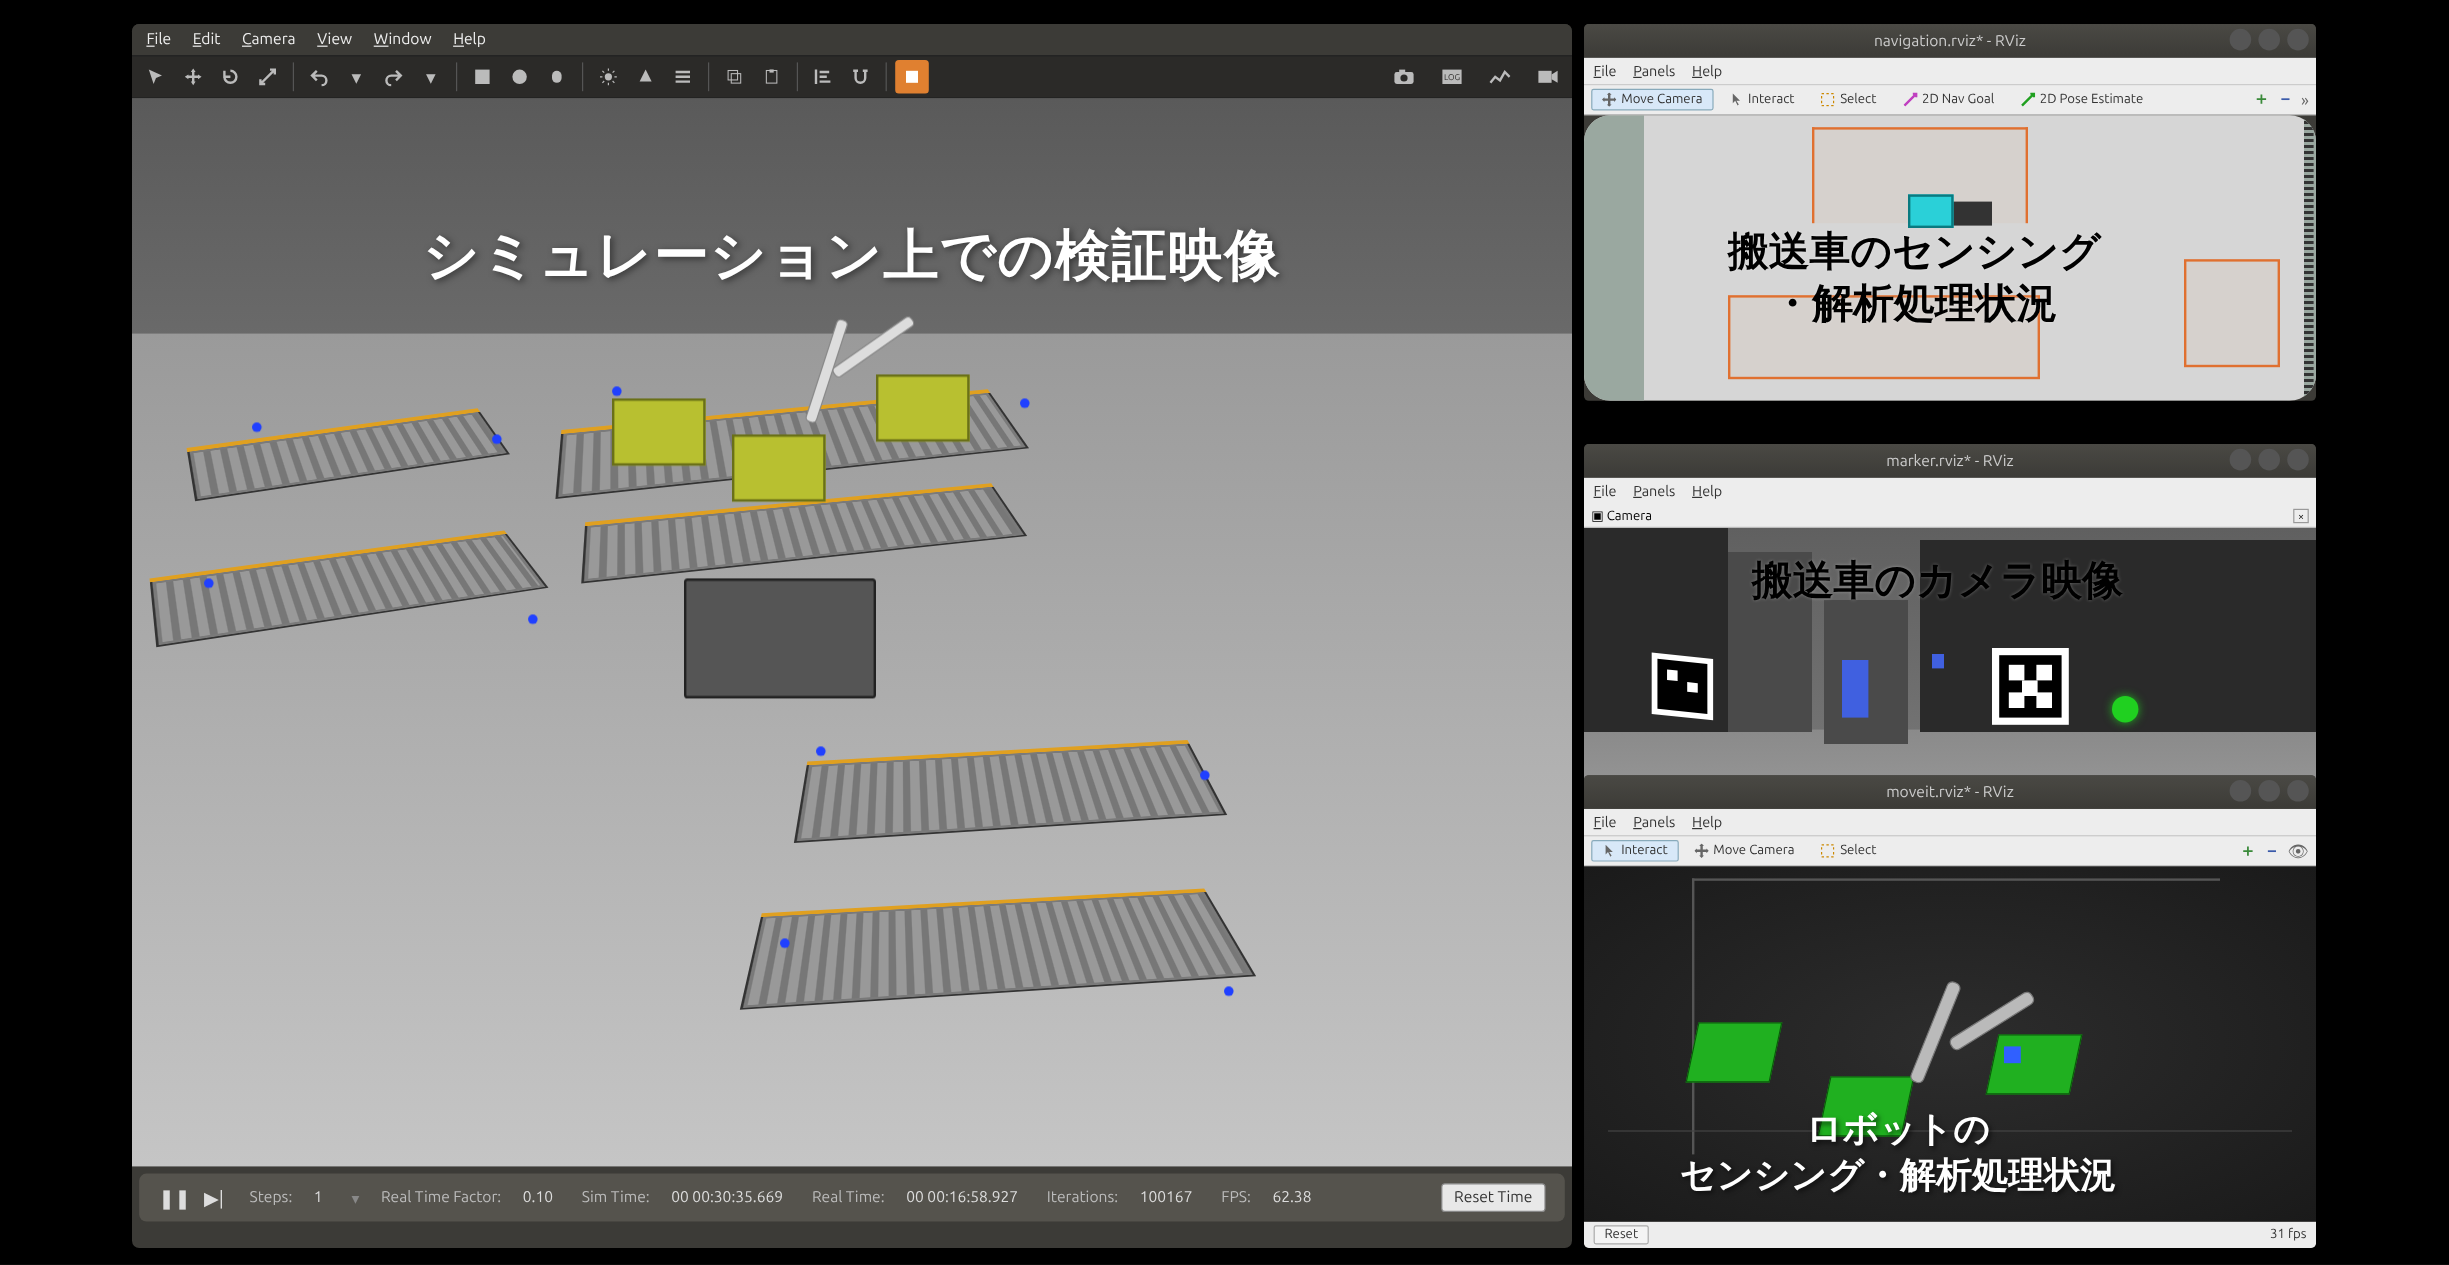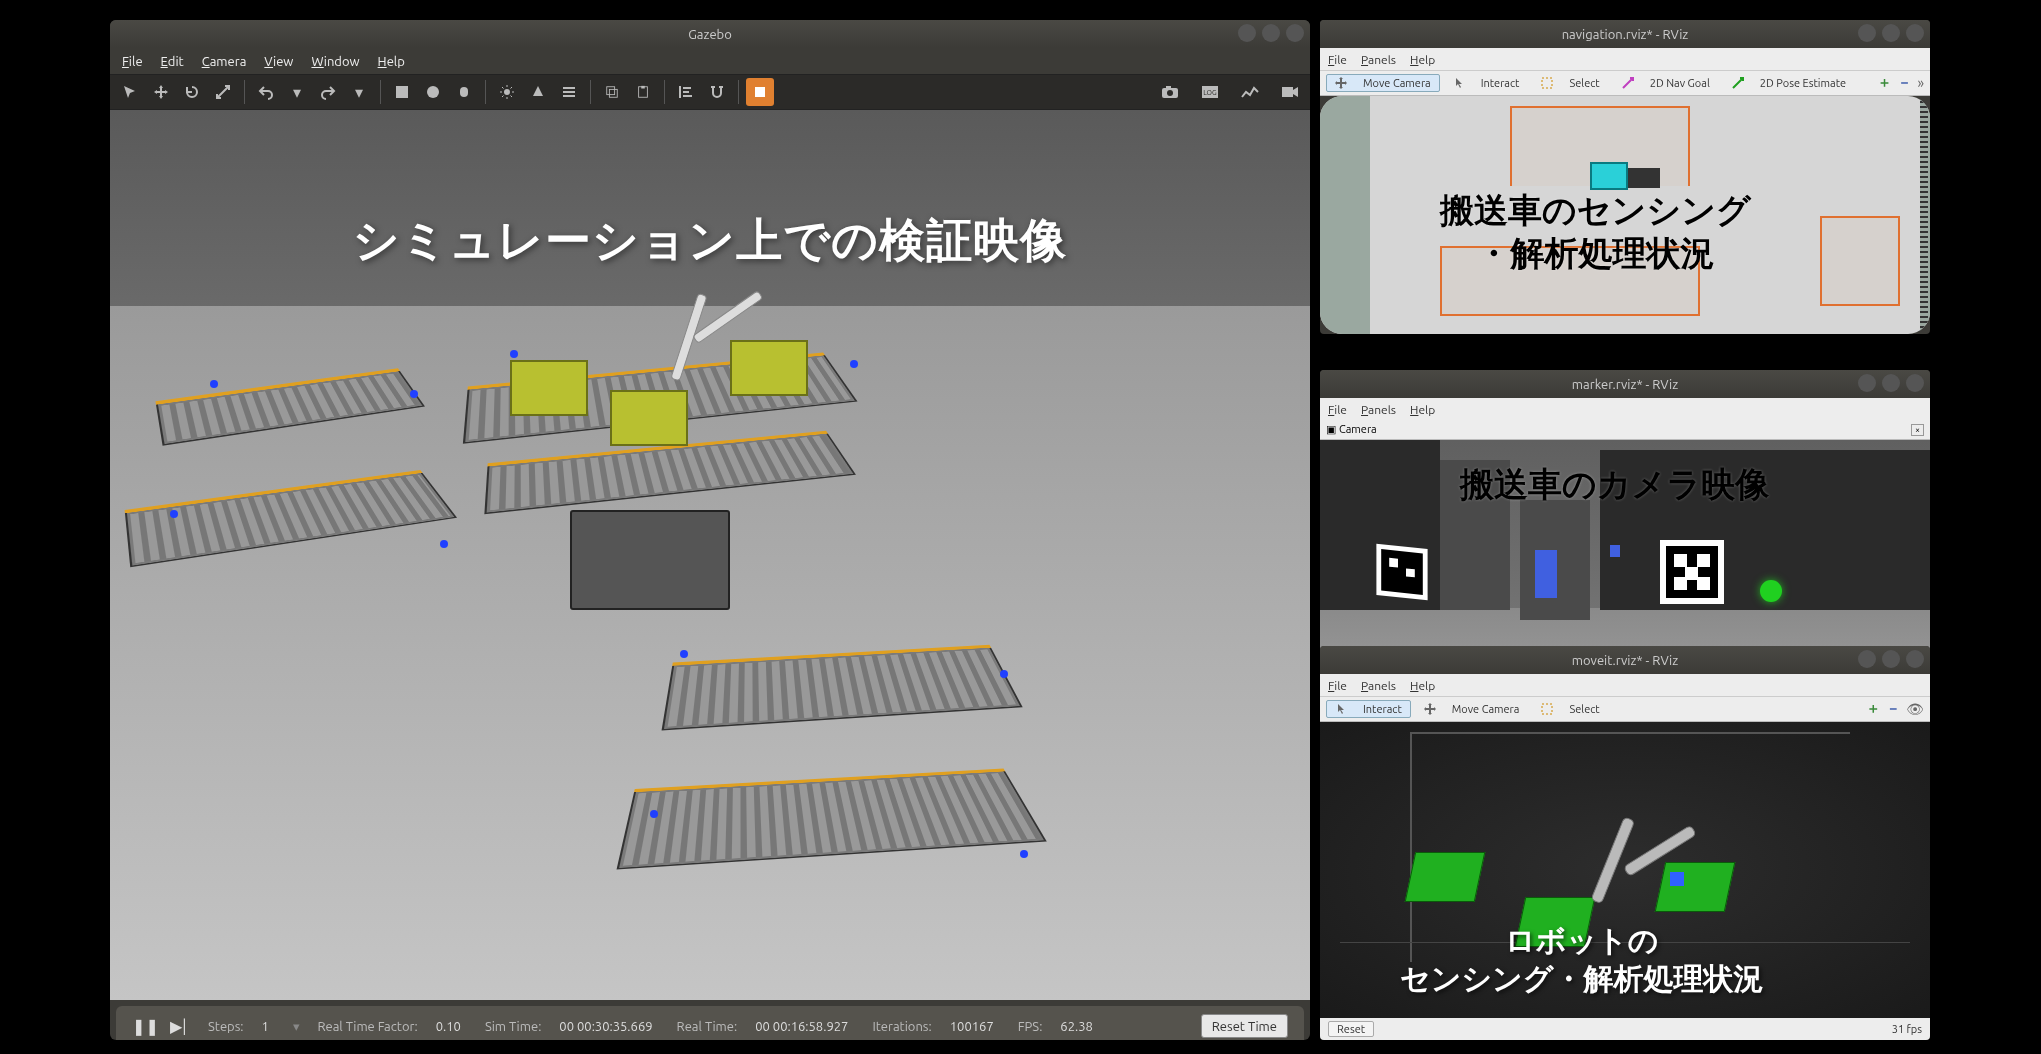--- a/index.html
+++ b/index.html
@@ -38,21 +38,21 @@
 .gz-statusbar .play { width: 20px; font-size: 16px; }
 .gz-statusbar .lbl { color: #bbb; }
 .gz-statusbar .val { color: #ddd; margin-right: 6px; }
 .gz-reset { margin-left: auto; background: #e8e8e8; color: #333; padding: 4px 10px; border-radius: 3px; border: 1px solid #888; font-size: 13px; cursor: pointer; }
 
 
 .rviz-window { position: absolute; background: #3c3b37; border-radius: 4px; overflow: hidden; }
 .rviz-menubar { height: 22px; background: #ededed; display: flex; align-items: center; gap: 14px; padding: 0 8px; color: #333; font-size: 12px; }
 .rviz-menubar span u { text-decoration: underline; }
 .rviz-toolbar { height: 26px; background: #ededed; display: flex; align-items: center; gap: 4px; padding: 0 6px; font-size: 11px; color: #333; border-top: 1px solid #ccc; border-bottom: 1px solid #bbb; }
-.rviz-btn { display: flex; align-items: center; gap: 16px; padding: 2px 8px; border: 1px solid transparent; border-radius: 2px; cursor: pointer; }
+.rviz-btn { display: flex; align-items: center; gap: 4px; padding: 2px 8px; border: 1px solid transparent; border-radius: 2px; cursor: pointer; }
 .rviz-btn.active { background: #d8e8f8; border-color: #8ab; }
 .rviz-btn .icon { width: 12px; height: 12px; display: inline-block; }
 .rviz-toolbar .tail { margin-left: auto; display: flex; gap: 6px; align-items: center; color: #666; font-size: 14px; }
 
 .rviz-viewport { position: relative; width: 100%; background: #2d2d2d; overflow: hidden; }
 .rviz-overlay-text { position: absolute; color: #000; font-size: 34px; font-weight: 800; text-align: center; line-height: 1.25; text-shadow: 0 0 3px rgba(255,255,255,.3); }
 
 .rviz-statusbar { height: 22px; background: #ededed; display: flex; align-items: center; padding: 0 8px; color: #333; font-size: 11px; justify-content: space-between; }
 
 
@@ -88,28 +88,20 @@
 .mv-arm { position: absolute; width: 12px; background: #bababa; border: 1px solid #777; border-radius: 5px; transform-origin: bottom center; }
 .rviz3 .rviz-overlay-text { color: #fff; text-shadow: 2px 2px 4px rgba(0,0,0,.6); }
 
 
 svg { display: block; }
 </style>
 </head>
 <body>
 
 <div class="gazebo-window">
-  <div class="titlebar">
-    <span>Gazebo</span>
-    <div class="tbtn">
-      <span></span>
-      <span></span>
-      <span></span>
-    </div>
-  </div>
   <div class="menubar">
     <span><u>F</u>ile</span>
     <span><u>E</u>dit</span>
     <span><u>C</u>amera</span>
     <span><u>V</u>iew</span>
     <span><u>W</u>indow</span>
     <span><u>H</u>elp</span>
   </div>
 
   <div class="gz-toolbar">

